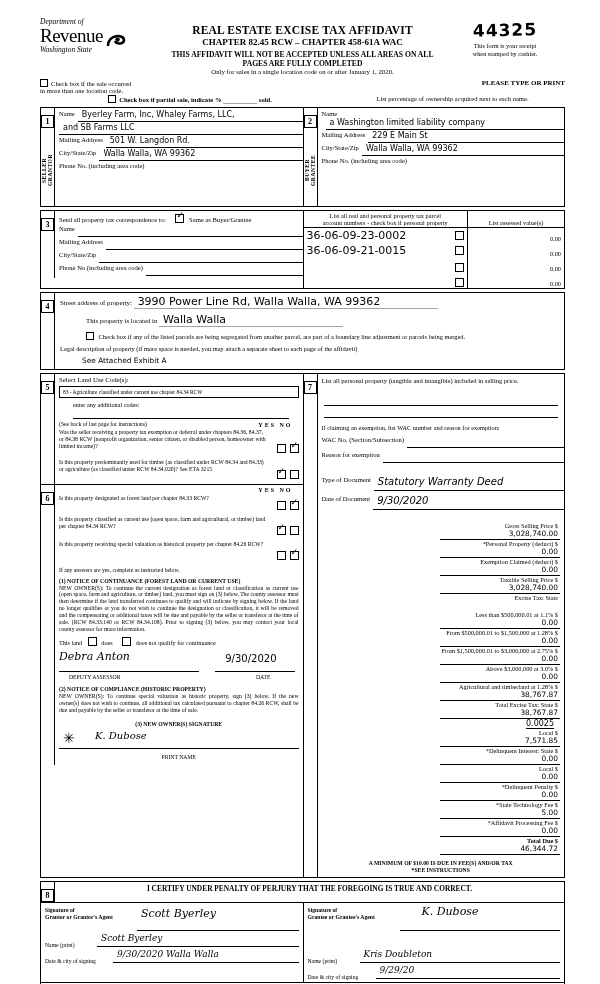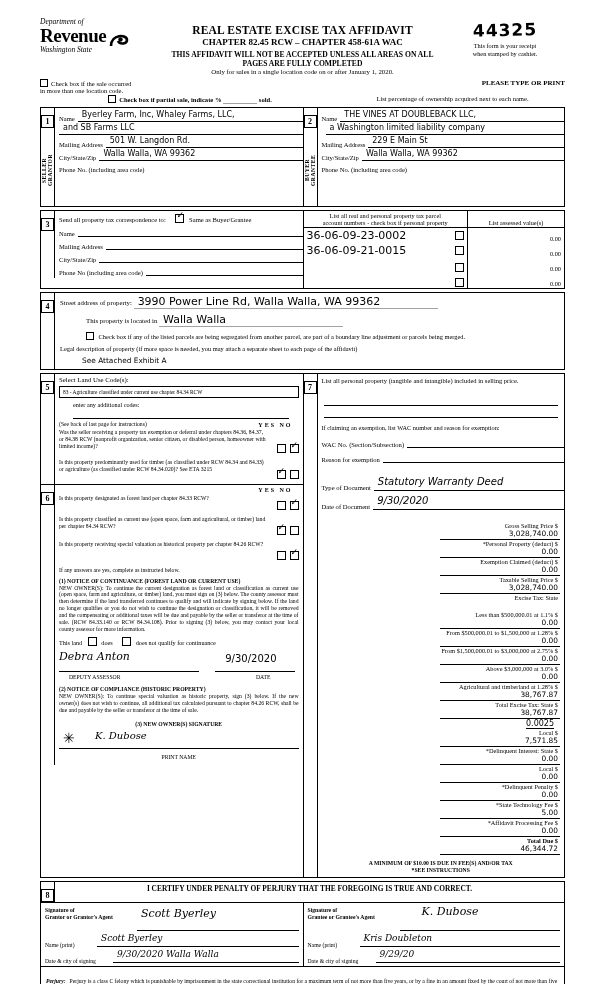--- a/index.html
+++ b/index.html
@@ -4,21 +4,21 @@
 <style>
   html,body{margin:0;padding:0;background:#fff;}
   body{width:600px;height:984px;font-family:"Liberation Serif",serif;color:#000;}
   .page{position:relative;width:600px;height:984px;box-sizing:border-box;padding:0;}
   .doc{position:absolute;left:40px;top:18px;width:525px;}
 
   
   .hdr{display:flex;align-items:flex-start;}
   .logo{width:120px;font-family:"Liberation Serif",serif;line-height:1.05;}
   .logo .dept{font-size:7.5px;font-style:italic;}
-  .logo .rev{font-size:19px;font-weight:bold;letter-spacing:-0.5px;}
+  .logo .rev{font-size:19px;font-weight:normal;letter-spacing:-0.5px;}
   .logo .state{font-size:7.5px;font-style:italic;}
   .logo-wrap{display:flex;align-items:center;}
   .swirl{margin-left:2px;}
   .titleblock{flex:1;text-align:center;padding-top:6px;}
   .t1{font-size:11.5px;font-weight:bold;letter-spacing:.2px;}
   .t2{font-size:9px;font-weight:bold;margin-top:1px;}
   .t3{font-size:7.6px;font-weight:bold;margin-top:3px;}
   .t4{font-size:6.8px;margin-top:0px;}
   .recbox{width:120px;text-align:center;padding-top:2px;}
   .recnum{font-family:"DejaVu Sans",sans-serif;font-size:17px;font-weight:bold;letter-spacing:1px;
@@ -39,21 +39,21 @@
        text-align:center;line-height:1.1;}
   .hand{font-family:"DejaVu Sans",sans-serif;font-size:11px;}
   .hw{font-family:"DejaVu Serif",serif;font-style:italic;font-size:9px;}
   .ul{border-bottom:1px solid #a3a3a3;display:inline-block;}
 
   .half{width:50%;box-sizing:border-box;}
   .bl{border-left:1px solid #000;}
   .bb{border-bottom:1px solid #000;}
   .bt{border-top:1px solid #000;}
 
-  .lineitem{display:flex;align-items:flex-end;padding:1px 0 0 4px;}
+  .lineitem{display:flex;padding:1px 0 0 4px;}
   .lineitem .k{font-size:6.6px;white-space:nowrap;}
   .lineitem .v{flex:1;border-bottom:1px solid #000;margin-left:3px;font-family:"DejaVu Sans",sans-serif;
                font-size:8px;padding-left:4px;height:11px;}
 
   table.parcels{border-collapse:collapse;width:100%;font-size:6.3px;}
   table.parcels td{padding:1px 3px;vertical-align:bottom;}
   .sq{display:inline-block;width:7px;height:7px;border:1px solid #000;}
   .xsmall{font-size:5.7px;line-height:1.2;}
 
   .ynhdr{font-size:6px;font-weight:bold;letter-spacing:2px;text-align:right;padding-right:6px;}
@@ -161,21 +161,20 @@
       <div class="half bl">
         <div class="row">
           <div style="width:13px;border-right:1px solid #000;text-align:center;padding-top:2px;">
             <span class="num">2</span>
             <div class="vtl" style="height:72px;margin:6px auto 0 auto;white-space:pre-line;">BUYER
 GRANTEE</div>
           </div>
           <div style="flex:1;">
             <div class="lineitem" style="padding-top:2px;">
               <span class="k">Name</span>
-              <span class="v">THE VINES AT DOUBLEBACK LLC,</span>
             </div>
             <div class="lineitem">
               <span class="v" style="margin-left:4px;">a Washington limited liability company</span>
             </div>
             <div class="lineitem">
               <span class="k">Mailing Address</span>
               <span class="v">229 E Main St</span>
             </div>
             <div class="lineitem">
               <span class="k">City/State/Zip</span>
@@ -515,21 +514,21 @@
         </div>
       </div>
 
       <div class="half bl">
         <div style="position:relative;height:26px;padding:2px 4px;">
           <span class="xsmall bold" style="white-space:pre-line;display:inline-block;width:96px;">Signature of
 Grantee or Grantee's Agent</span>
           <span class="scriptsig" style="position:absolute;left:118px;top:2px;">K. Dubose</span>
           <div style="position:absolute;left:96px;right:4px;bottom:2px;border-bottom:1px solid #000;"></div>
         </div>
-        <div style="position:relative;height:16px;padding:0 4px;">
+        <div style="position:relative;height:16px;padding:0 4px;margin-top:16px;">
           <span class="xsmall">Name (print)</span>
           <span class="hw" style="position:absolute;left:60px;top:0px;font-size:9px;">Kris Doubleton</span>
           <div style="position:absolute;left:56px;right:4px;bottom:2px;border-bottom:1px solid #000;"></div>
         </div>
         <div style="position:relative;height:17px;padding:0 4px;">
           <span class="xsmall">Date &amp; city of signing</span>
           <span class="hw" style="position:absolute;left:76px;top:0px;font-size:9px;">9/29/20</span>
           <div style="position:absolute;left:72px;right:4px;bottom:3px;border-bottom:1px solid #000;"></div>
         </div>
       </div>

